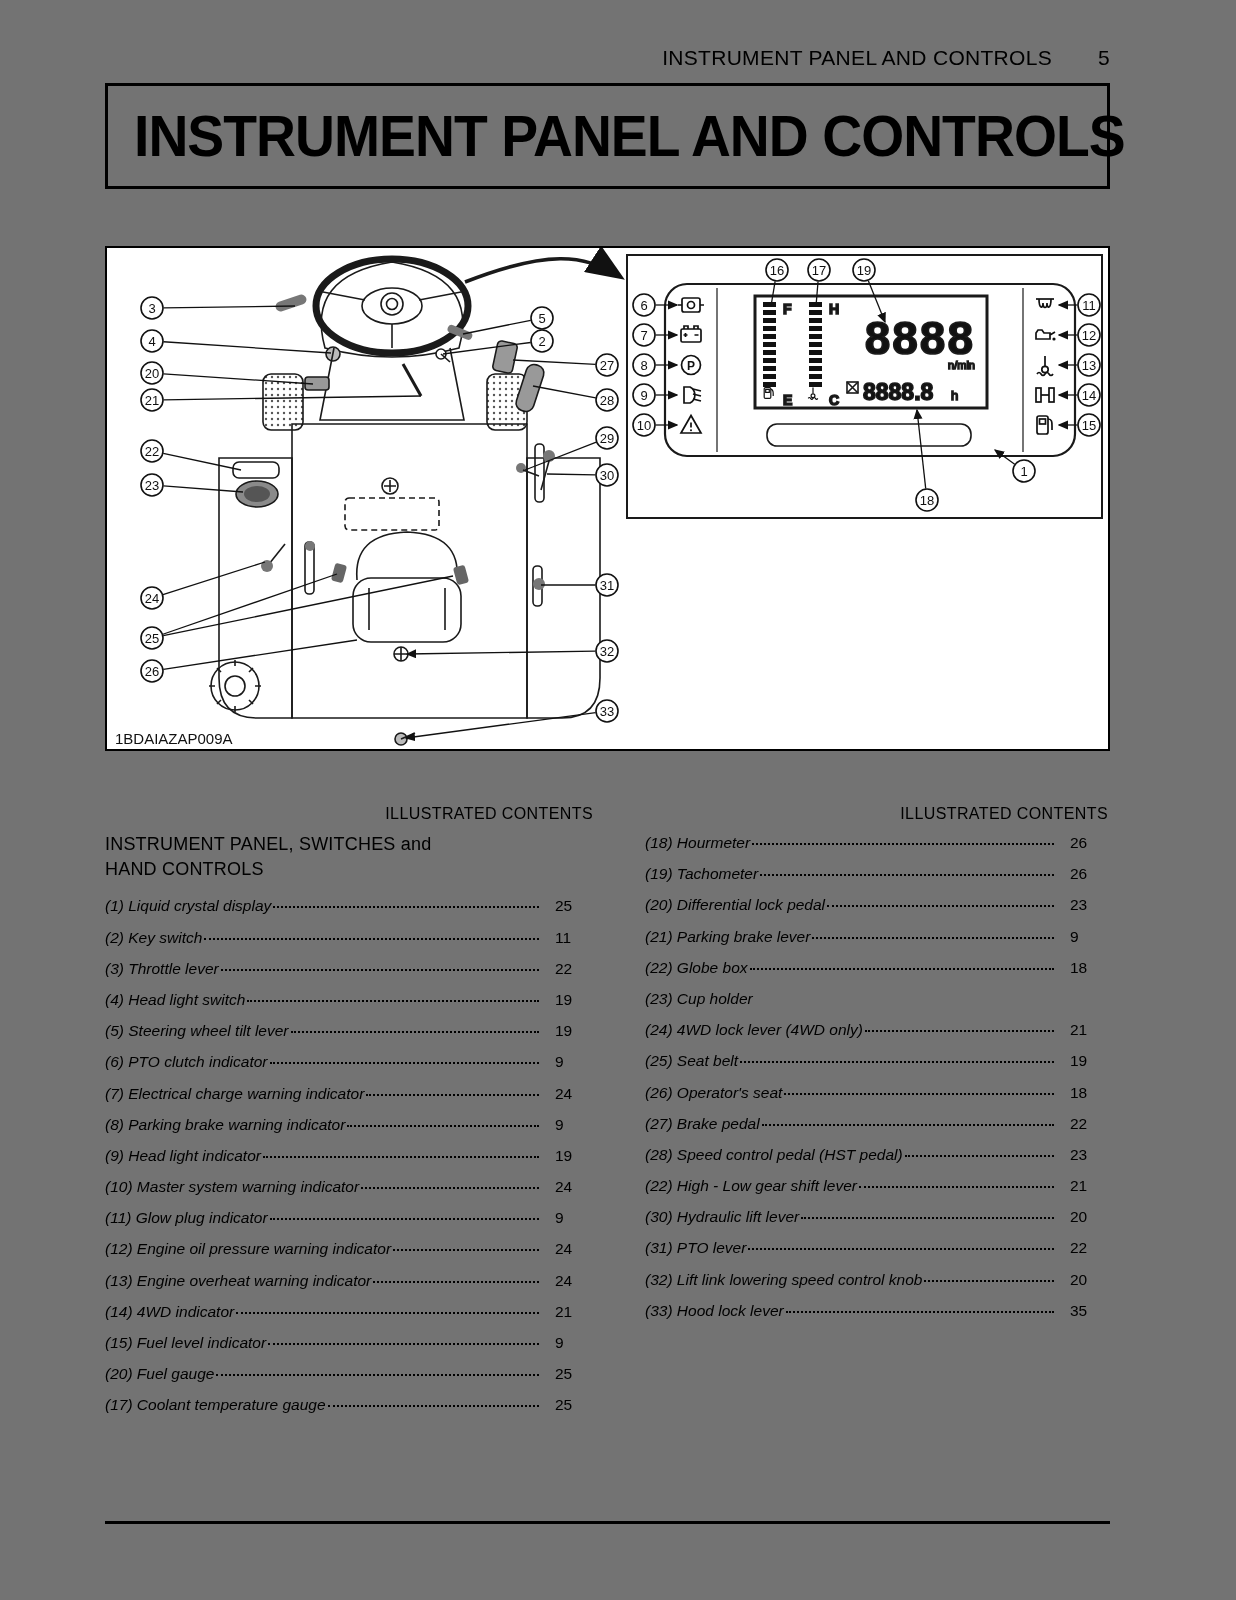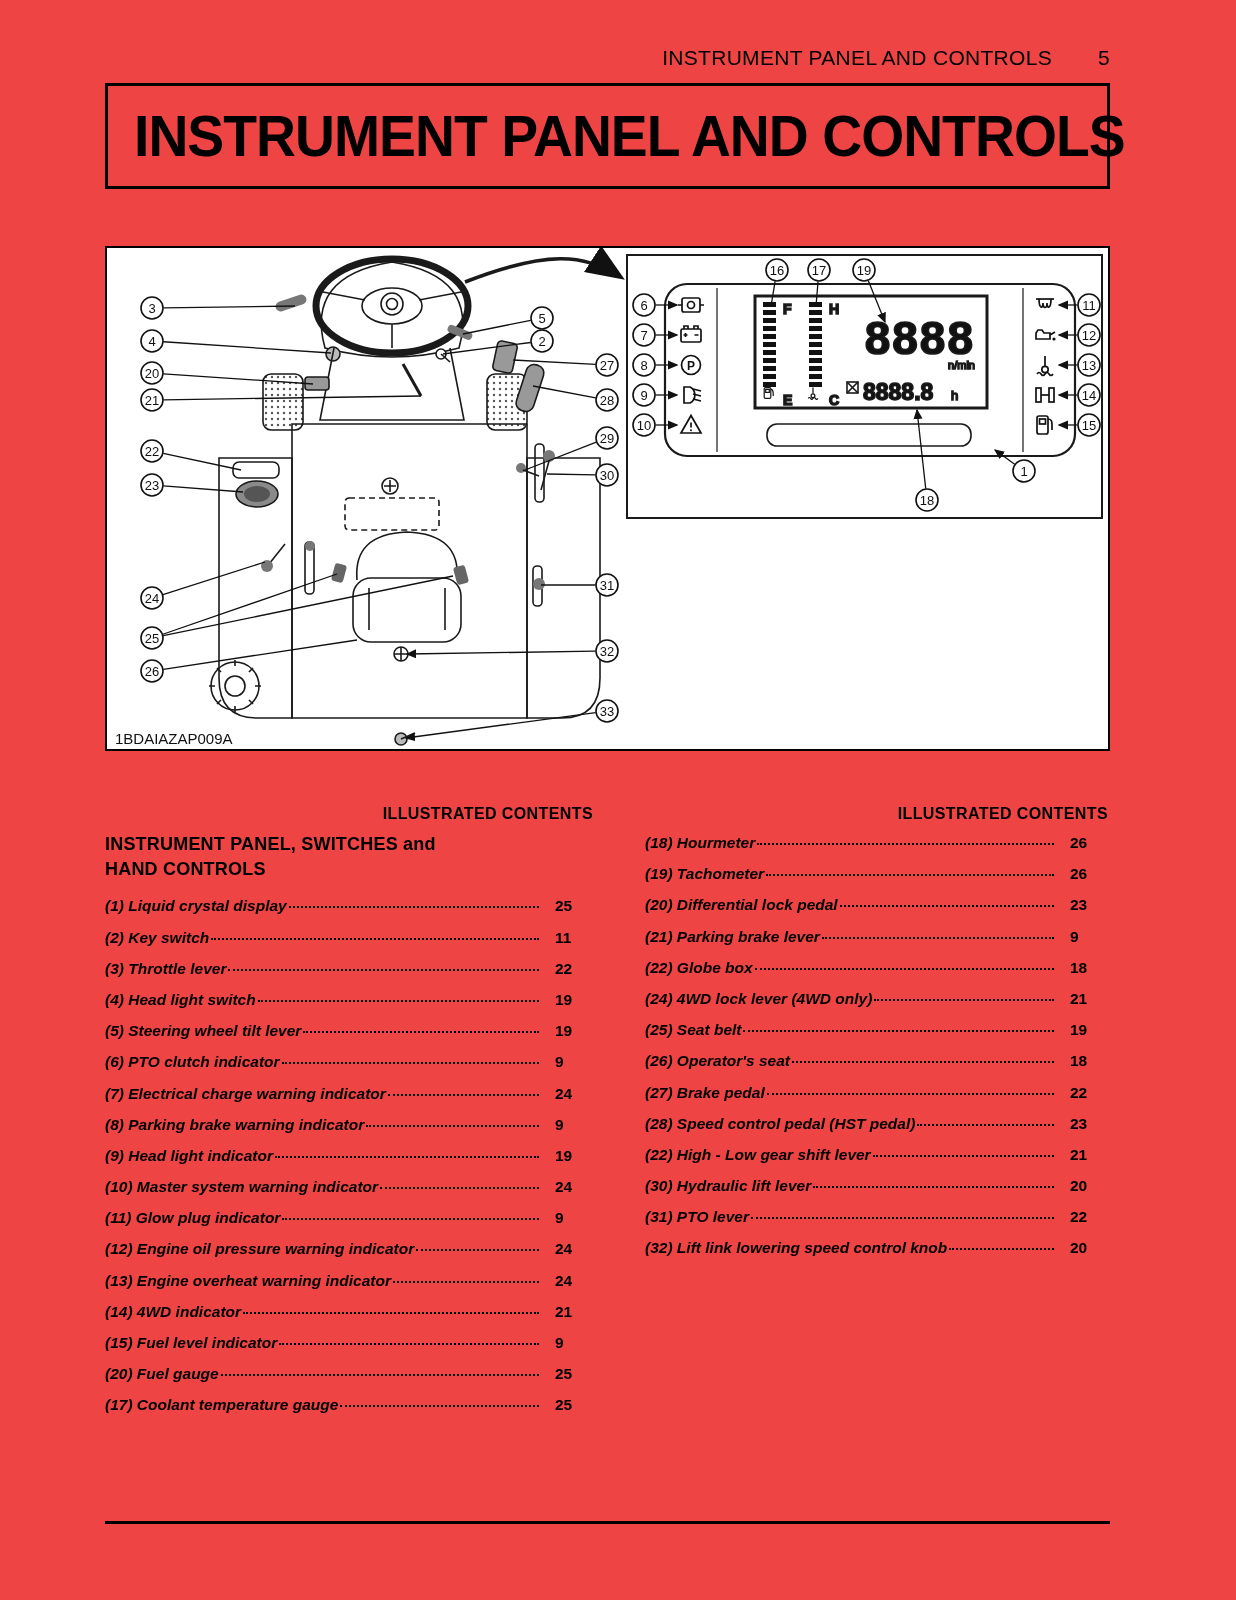--- a/index.html
+++ b/index.html
@@ -1,19 +1,19 @@
 <!DOCTYPE html>
 <html><head>
 <meta charset="utf-8">
 <style>
   html,body{margin:0;padding:0;background:#e8e8e8;}
   .page{
     position:relative;
     width:1236px;height:1600px;
-    background:#ef4444;
+    background:#737373;
     box-sizing:border-box;
     padding:46px 126px 0 105px;
     font-family:"Liberation Sans",sans-serif;
     color:#000;
     overflow:hidden;
   }
   .running-head{
     display:flex;justify-content:flex-end;align-items:baseline;
     gap:46px;font-size:21px;margin-bottom:13px;letter-spacing:.3px;
   }
@@ -26,21 +26,21 @@
     margin:0;font-size:57px;font-weight:bold;letter-spacing:-1px;
     transform:scaleX(.97);transform-origin:left center;white-space:nowrap;
   }
   .figure-box{
     border:2px solid #000;width:1005px;height:505px;
     box-sizing:border-box;margin-bottom:54px;background:#fff;
   }
   #figure-svg{display:block;width:100%;height:100%;}
   #figure-svg text{font-family:"Liberation Sans",sans-serif;fill:#111;}
 
-  .contents{display:flex;gap:50px;font-weight:bold;}
+  .contents{display:flex;gap:50px;}
   .col-left{width:490px;}
   .col-right{width:465px;}
   .ic-head{text-align:right;font-size:16px;letter-spacing:.4px;margin-bottom:9px;padding-right:2px;}
   .section-head{font-size:18px;white-space:pre-line;line-height:1.4;min-height:46px;margin-bottom:13px;letter-spacing:.2px;}
   .toc-row{display:flex;align-items:baseline;font-size:15.5px;margin-bottom:9.5px;line-height:1.4;}
   .toc-label{font-style:italic;white-space:nowrap;}
   .toc-dots{flex:1;border-bottom:2px dotted #000;margin:0 2px;transform:translateY(-3px);min-width:8px;}
   .toc-dots.empty{border-bottom:none;}
   .toc-page{width:54px;padding-left:14px;box-sizing:border-box;font-style:normal;}
   .bottom-rule{position:absolute;left:105px;width:1005px;top:1521px;border-top:3px solid #000;}
@@ -572,20 +572,25 @@
             <span class="toc-label">(21) Parking brake lever</span>
             <span class="toc-dots"></span>
             <span class="toc-page">9</span>
           </div>
           <div class="toc-row">
             <span class="toc-label">(22) Globe box</span>
             <span class="toc-dots"></span>
             <span class="toc-page">18</span>
           </div>
           <div class="toc-row">
+            <span class="toc-label">(23) Cup holder</span>
+            <span class="toc-dots empty"></span>
+            <span class="toc-page"></span>
+          </div>
+          <div class="toc-row">
             <span class="toc-label">(24) 4WD lock lever (4WD only)</span>
             <span class="toc-dots"></span>
             <span class="toc-page">21</span>
           </div>
           <div class="toc-row">
             <span class="toc-label">(25) Seat belt</span>
             <span class="toc-dots"></span>
             <span class="toc-page">19</span>
           </div>
           <div class="toc-row">
@@ -615,19 +620,24 @@
           </div>
           <div class="toc-row">
             <span class="toc-label">(31) PTO lever</span>
             <span class="toc-dots"></span>
             <span class="toc-page">22</span>
           </div>
           <div class="toc-row">
             <span class="toc-label">(32) Lift link lowering speed control knob</span>
             <span class="toc-dots"></span>
             <span class="toc-page">20</span>
+          </div>
+          <div class="toc-row">
+            <span class="toc-label">(33) Hood lock lever</span>
+            <span class="toc-dots"></span>
+            <span class="toc-page">35</span>
           </div>
         </div>
     </div>
   </section>
 
   <footer class="bottom-rule"></footer>
 </div>
 
 </body></html>

